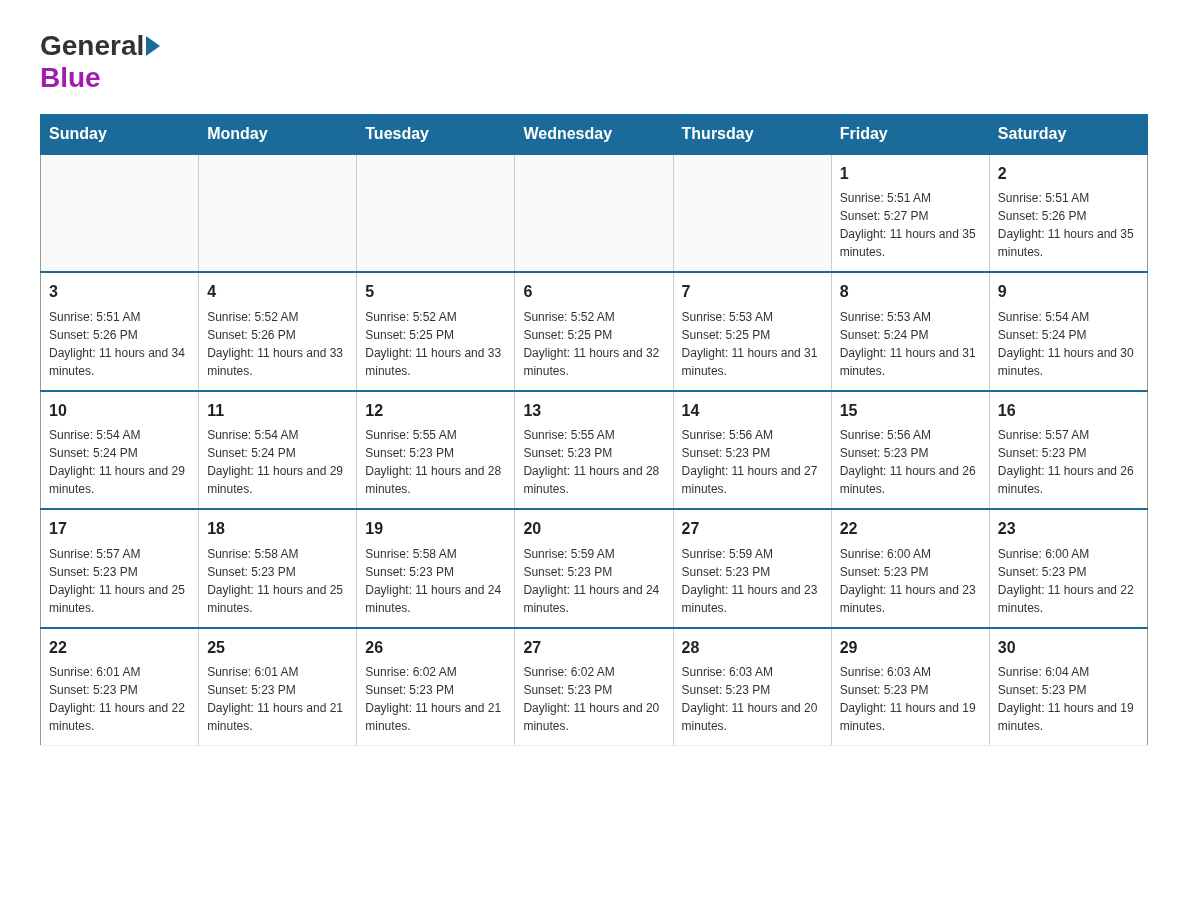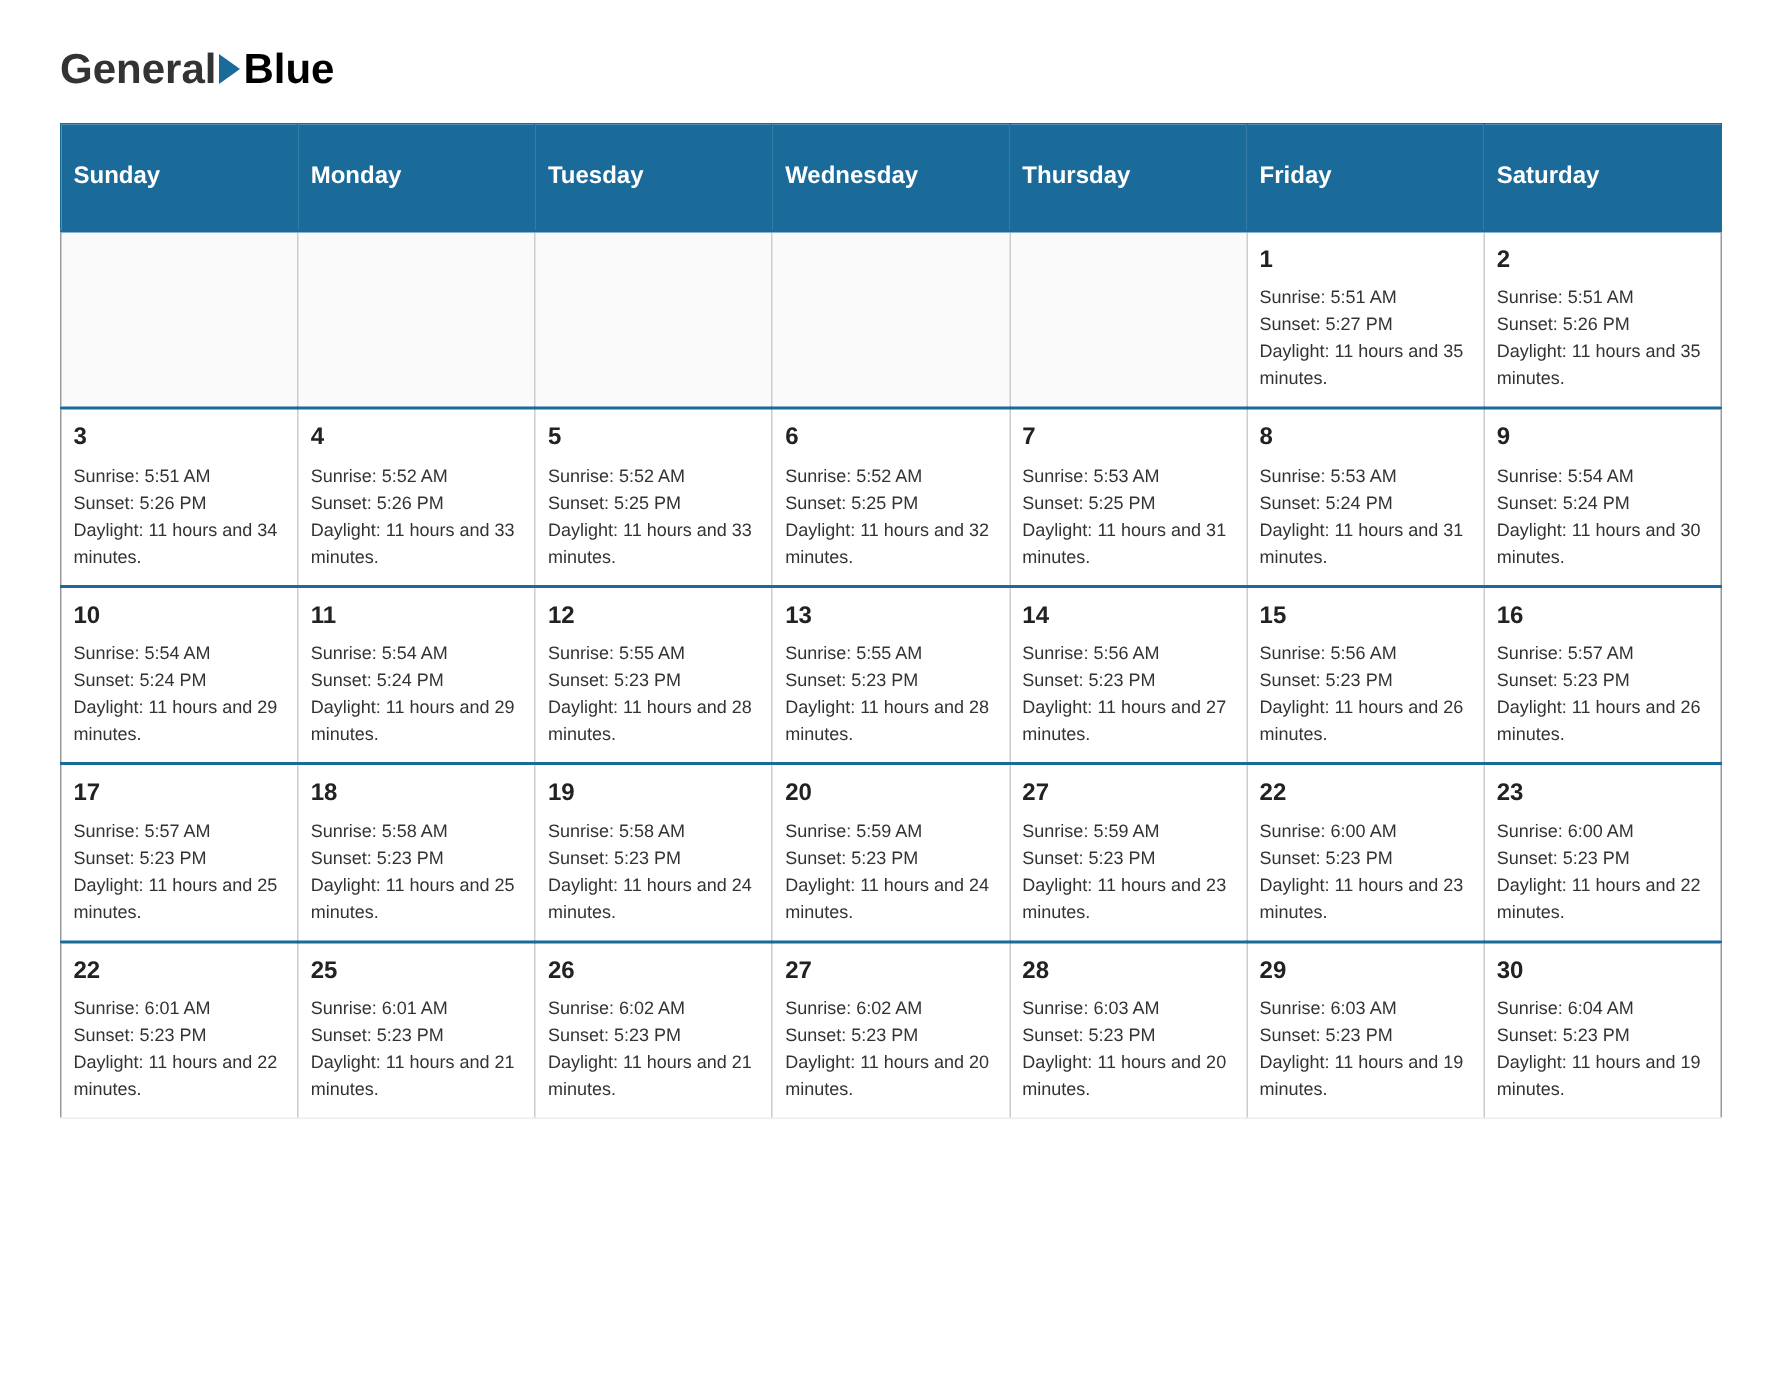--- a/index.html
+++ b/index.html
@@ -14,21 +14,21 @@
 
     .header-area {
       display: flex;
       justify-content: space-between;
       align-items: flex-start;
       margin-bottom: 20px;
     }
 
     .logo {
       display: flex;
-      flex-direction: row;
+      flex-direction: column;
       align-items: flex-start;
     }
 
     .logo-text {
       font-size: 28px;
       font-weight: bold;
       color: #333;
       display: flex;
       align-items: center;
     }
@@ -40,21 +40,21 @@
     .logo-triangle {
       width: 0;
       height: 0;
       border-left: 14px solid #1a6b9a;
       border-top: 10px solid transparent;
       border-bottom: 10px solid transparent;
       margin: 0 2px;
     }
 
     .logo-blue {
-      color: #000000;
+      color: #a21caf;
       font-size: 28px;
       font-weight: bold;
     }
 
     .title-area {
       text-align: right;
     }
 
     .month-title {
       font-size: 52px;
@@ -73,21 +73,21 @@
       width: 100%;
       border-collapse: collapse;
       border: 1px solid #999;
     }
 
     .calendar-table thead tr th {
       background-color: #1a6b9a;
       color: #fff;
       font-size: 16px;
       font-weight: bold;
-      padding: 26px 8px;
+      padding: 10px 8px;
       text-align: left;
       border: 1px solid #1a6b9a;
     }
 
     .calendar-table tbody tr {
       border-top: 2px solid #1a6b9a;
     }
 
     .calendar-table tbody tr td {
       vertical-align: top;

